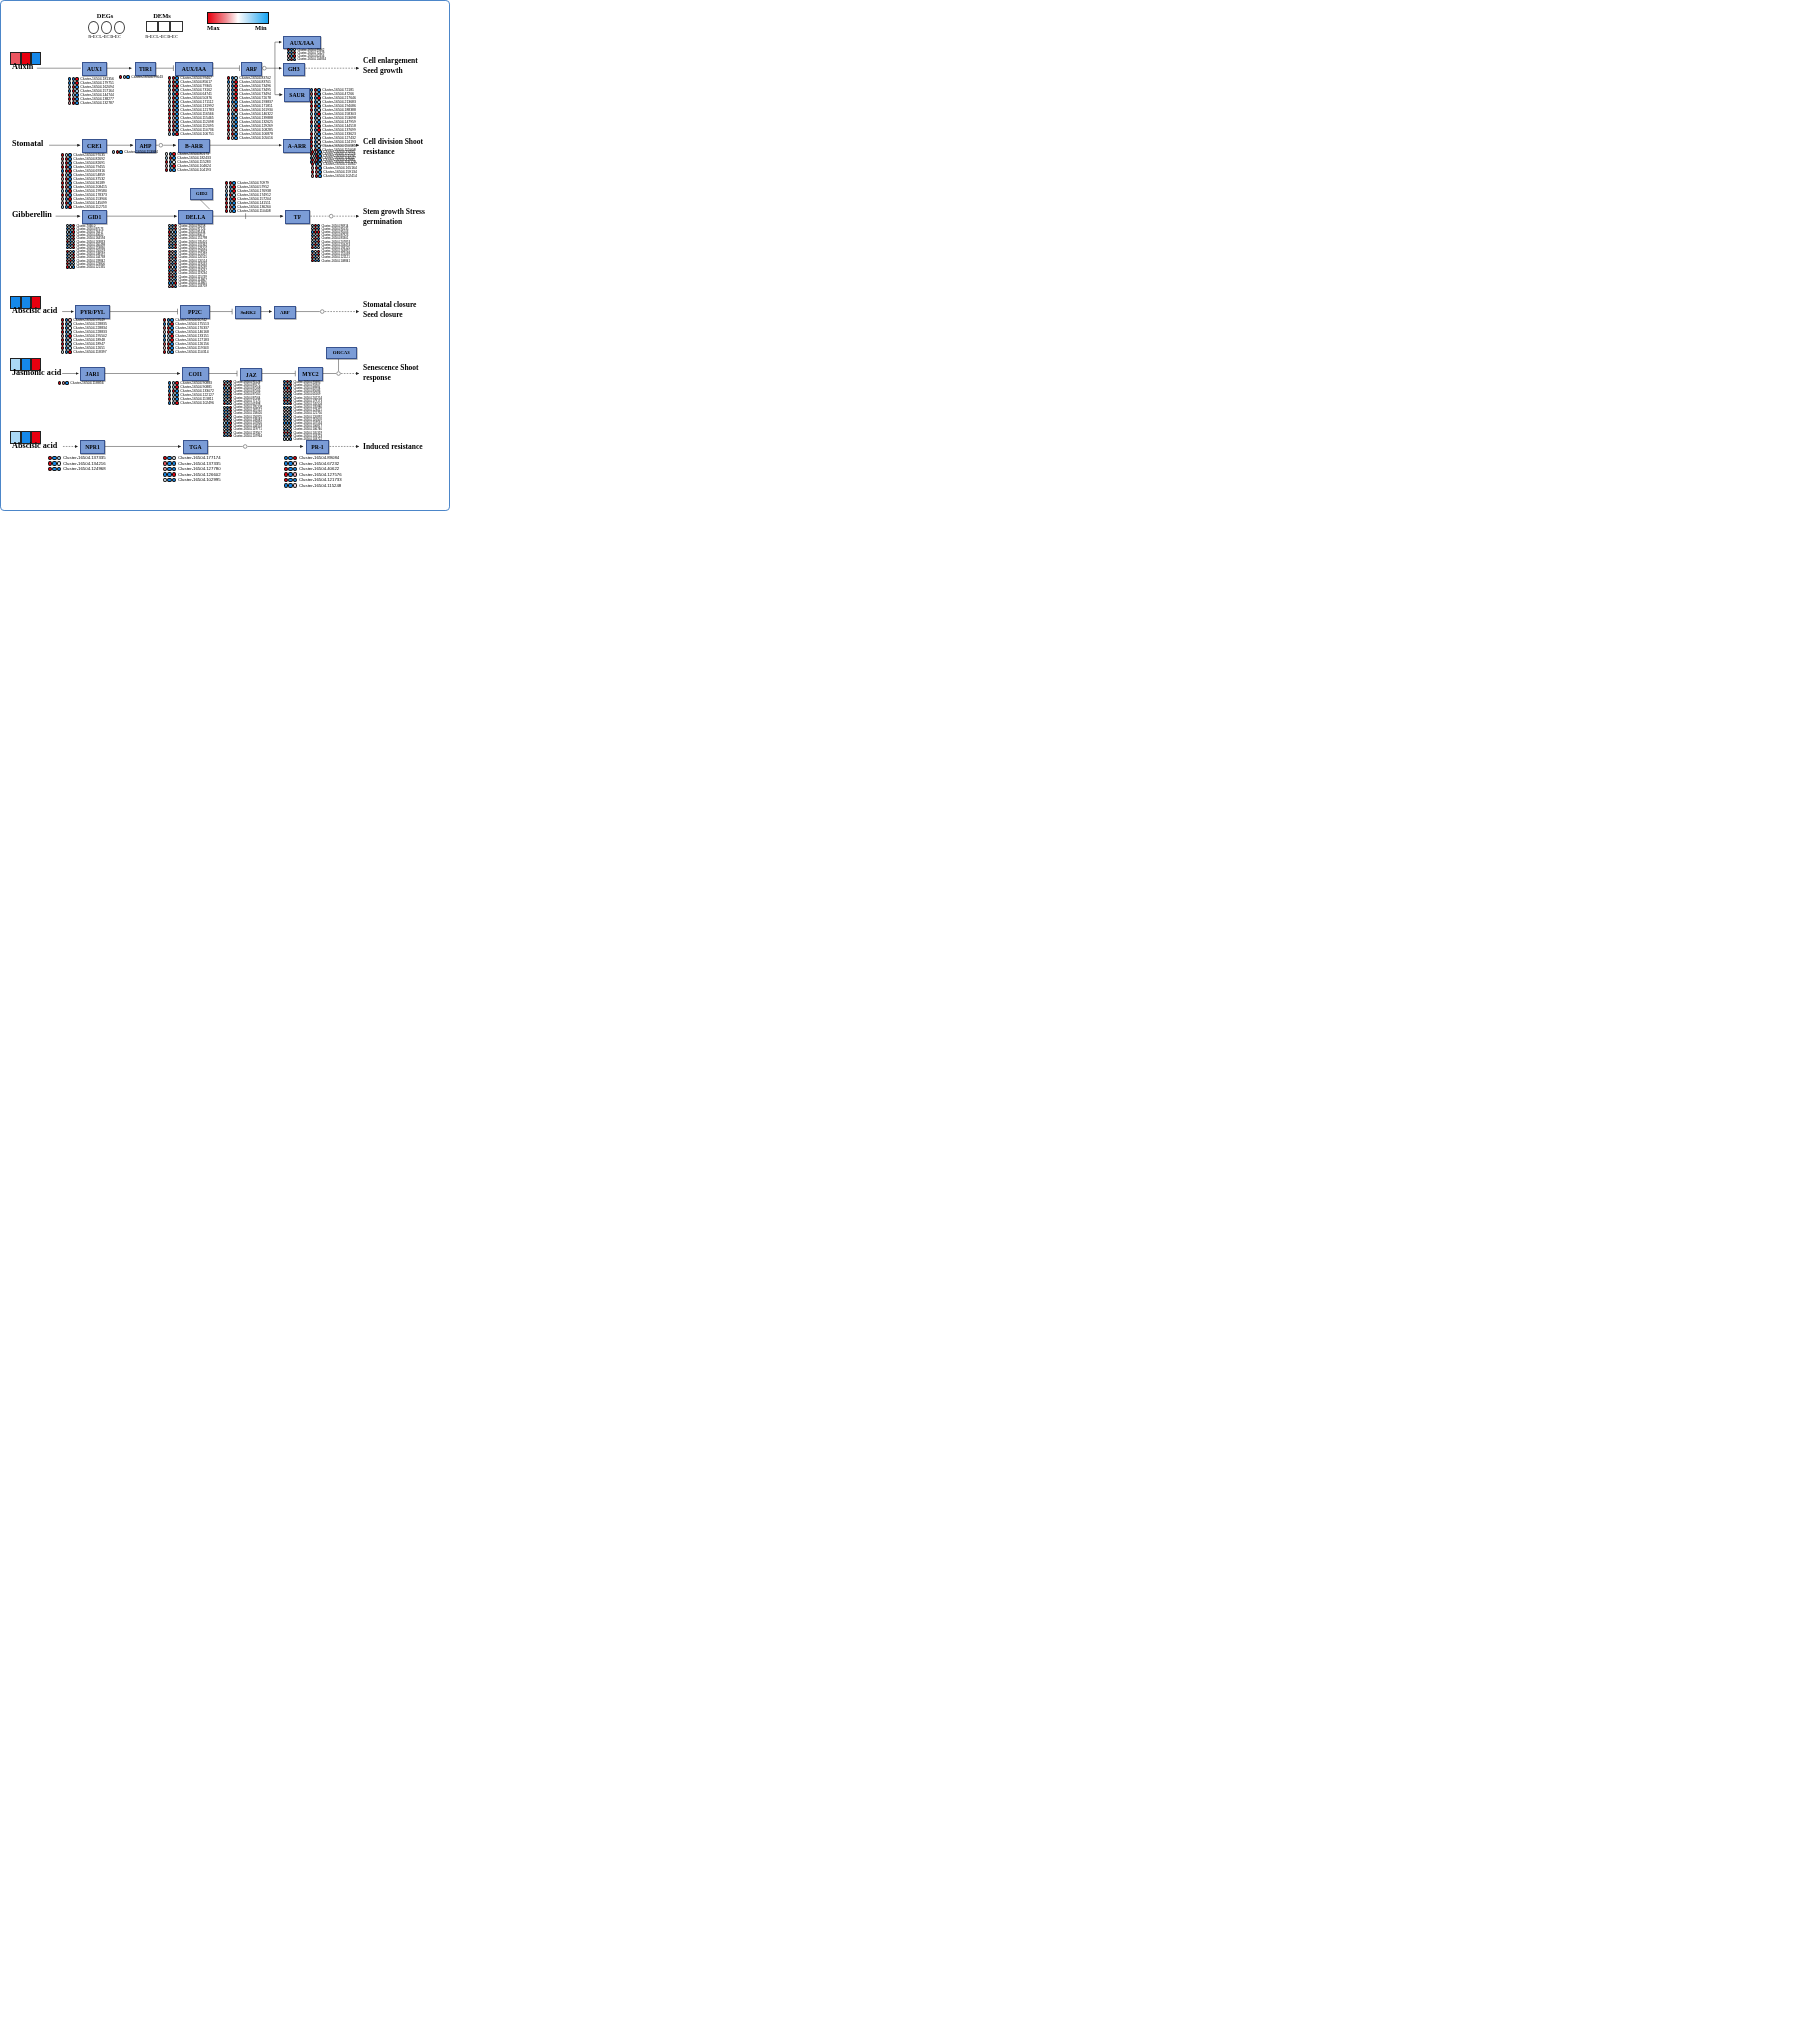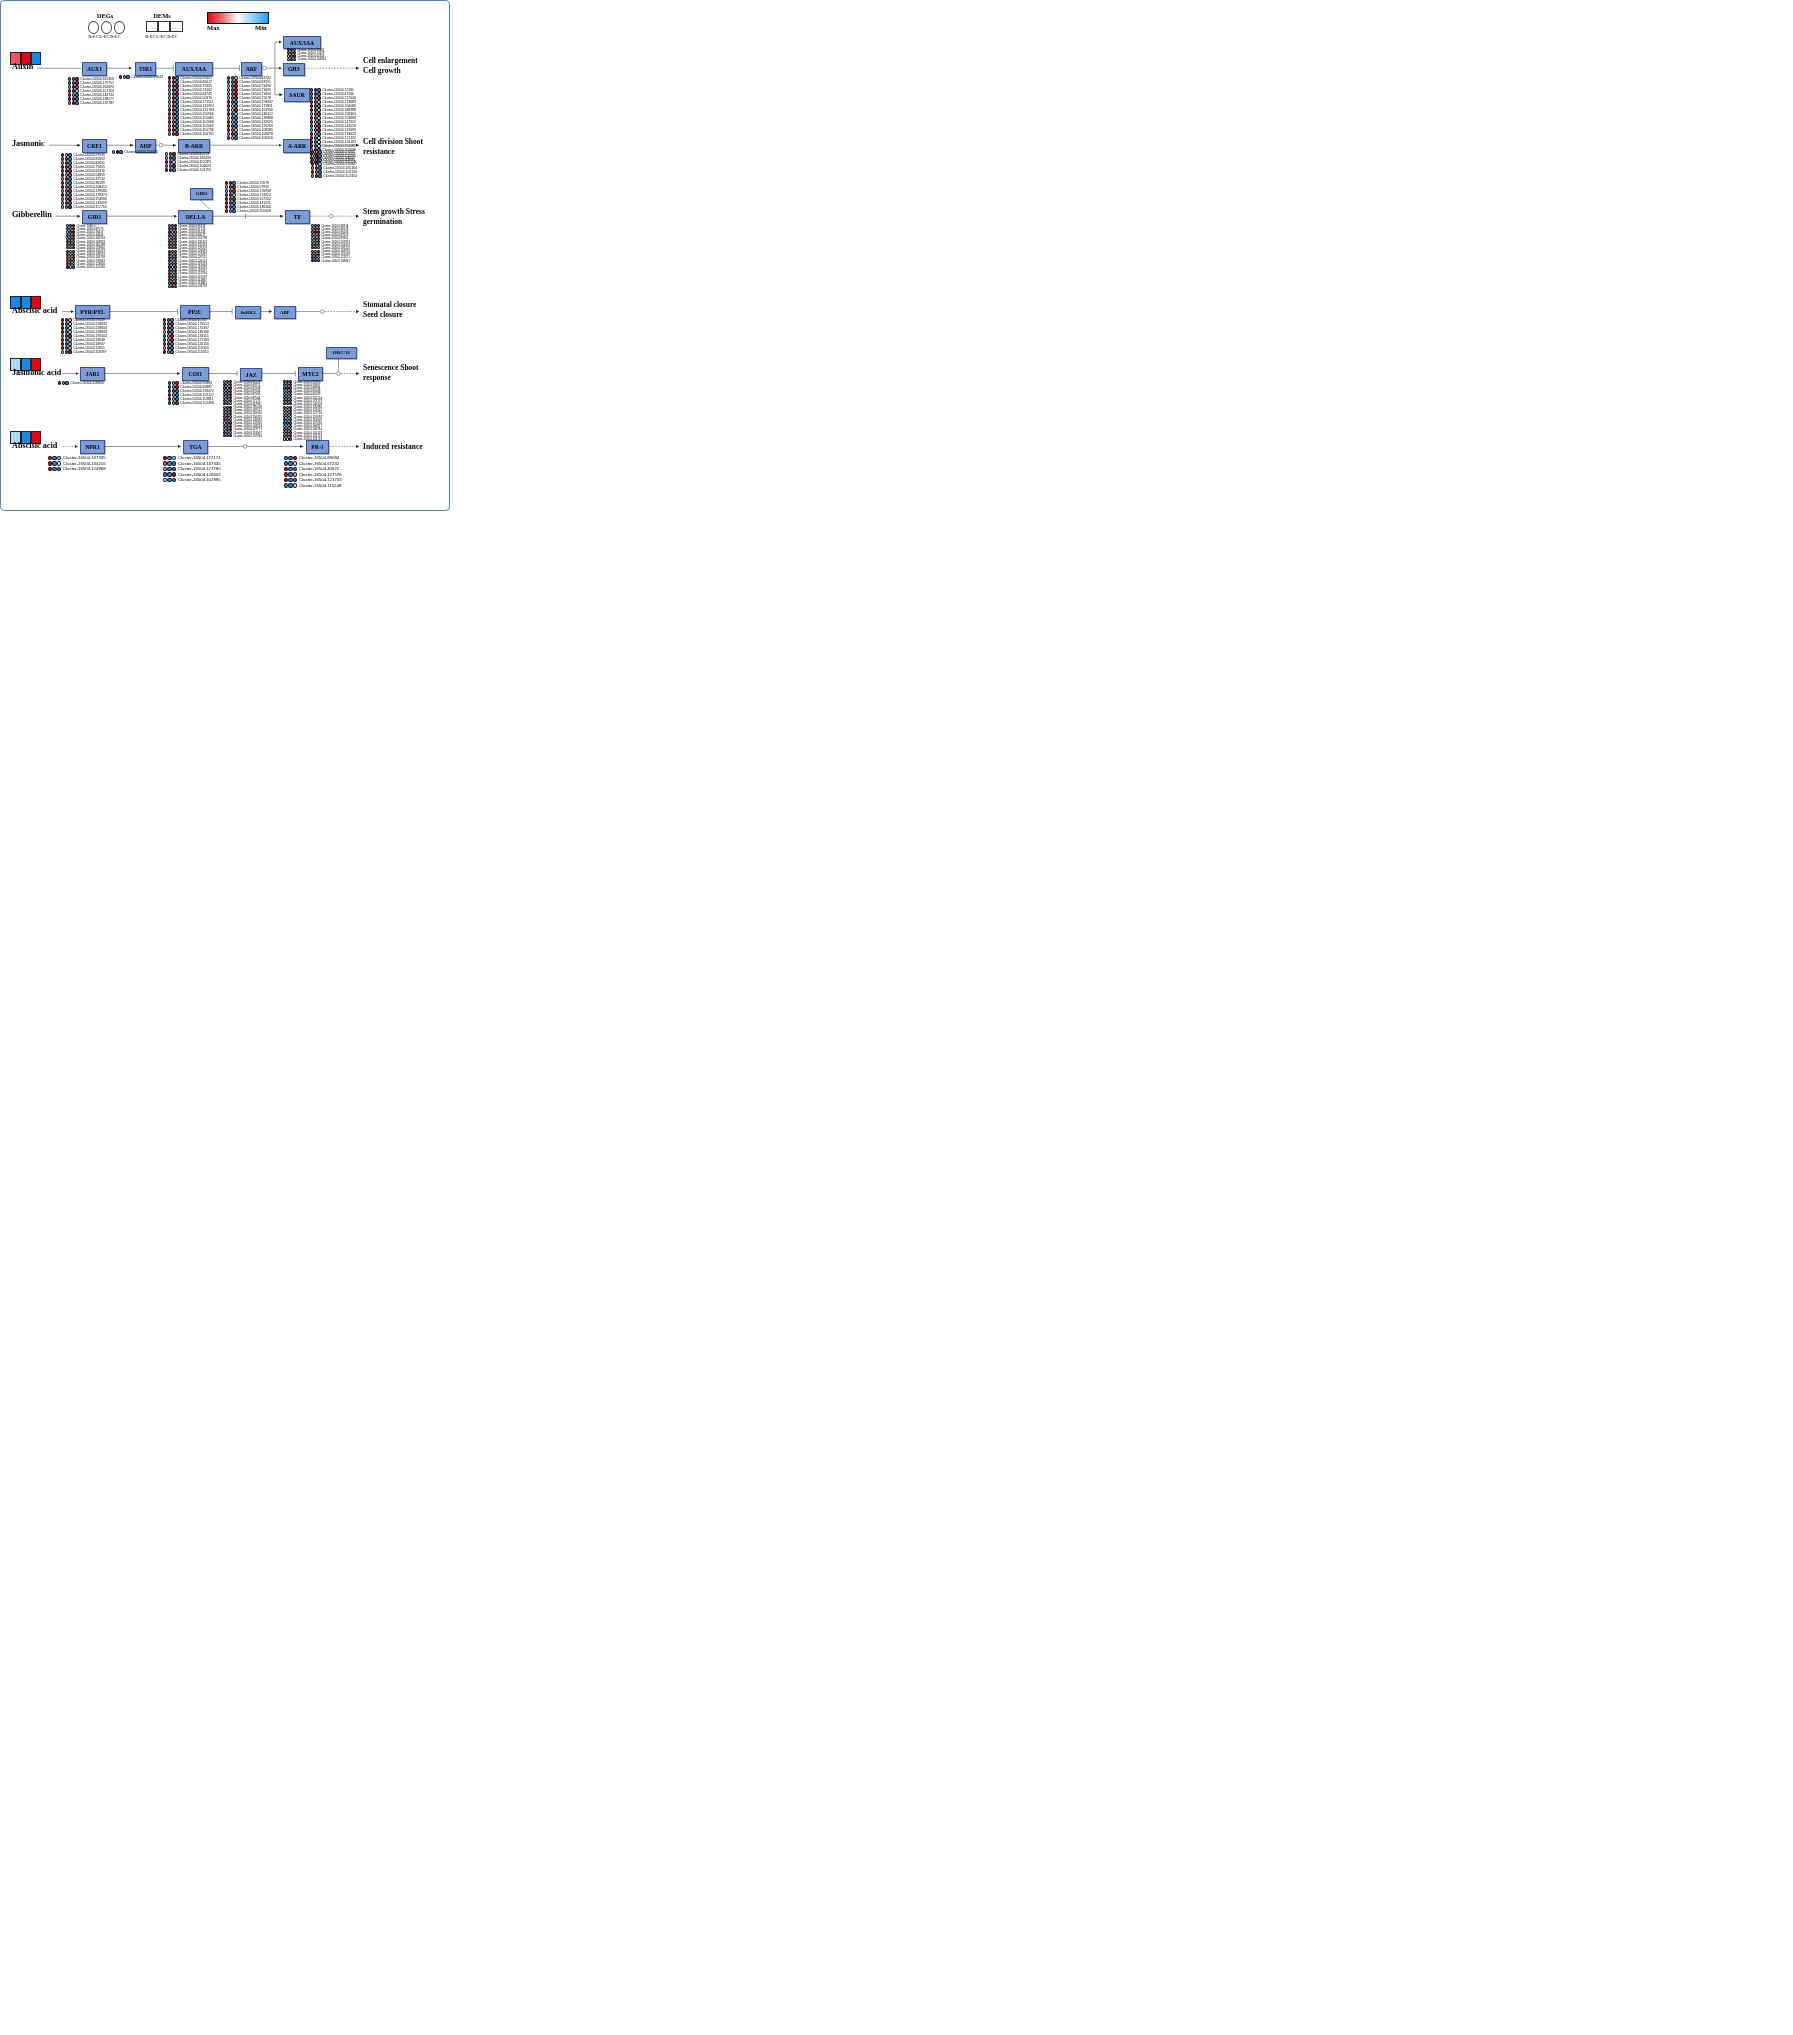--- a/index.html
+++ b/index.html
@@ -134,21 +134,21 @@
   <div class="gradientbar"></div>
   <div class="grad-label" style="left:206px;top:23px;">Max</div>
   <div class="grad-label" style="left:254px;top:23px;">Min</div>
 
   <div class="swatches" style="left:9.8px;top:51px;">
       <span class="sq" style="background: rgb(234, 85, 96);"></span>
       <span class="sq" style="background: rgb(232, 0, 15);"></span>
       <span class="sq" style="background: rgb(21, 136, 233);"></span>
     </div>
   <div class="hormone" style="left:11px;top:61px;">Auxin</div>
-  <div class="hormone" style="left:11px;top:138px;">Jasmonic</div>
+  <div class="hormone" style="left:11px;top:138px;">Stomatal</div>
   <div class="hormone" style="left:11px;top:209px;">Gibberellin</div>
   <div class="swatches" style="left:9.8px;top:295px;">
       <span class="sq" style="background: rgb(21, 136, 233);"></span>
       <span class="sq" style="background: rgb(21, 136, 233);"></span>
       <span class="sq" style="background: rgb(232, 0, 15);"></span>
     </div>
   <div class="hormone" style="left:11px;top:305px;">Abscisic acid</div>
   <div class="swatches" style="left:9.8px;top:357px;">
       <span class="sq" style="background: rgb(171, 217, 246);"></span>
       <span class="sq" style="background: rgb(21, 136, 233);"></span>
@@ -157,21 +157,21 @@
   <div class="hormone" style="left:11px;top:367px;">Jasmonic acid</div>
   <div class="swatches" style="left:9.8px;top:430px;">
       <span class="sq" style="background: rgb(171, 217, 246);"></span>
       <span class="sq" style="background: rgb(21, 136, 233);"></span>
       <span class="sq" style="background: rgb(232, 0, 15);"></span>
     </div>
   <div class="hormone" style="left:11px;top:440px;">Abscisic acid</div>
 
   <div class="outcome" style="left:362px;top:55px;">
     <span>Cell enlargement</span>
-    <span>Cell growth</span>
+    <span>Seed growth</span>
   </div>
   <div class="outcome" style="left:362px;top:136px;">
     <span>Cell division Shoot</span>
     <span>resistance</span>
   </div>
   <div class="outcome" style="left:362px;top:206px;">
     <span>Stem growth Stress</span>
     <span>germination</span>
   </div>
   <div class="outcome" style="left:362px;top:299px;">

